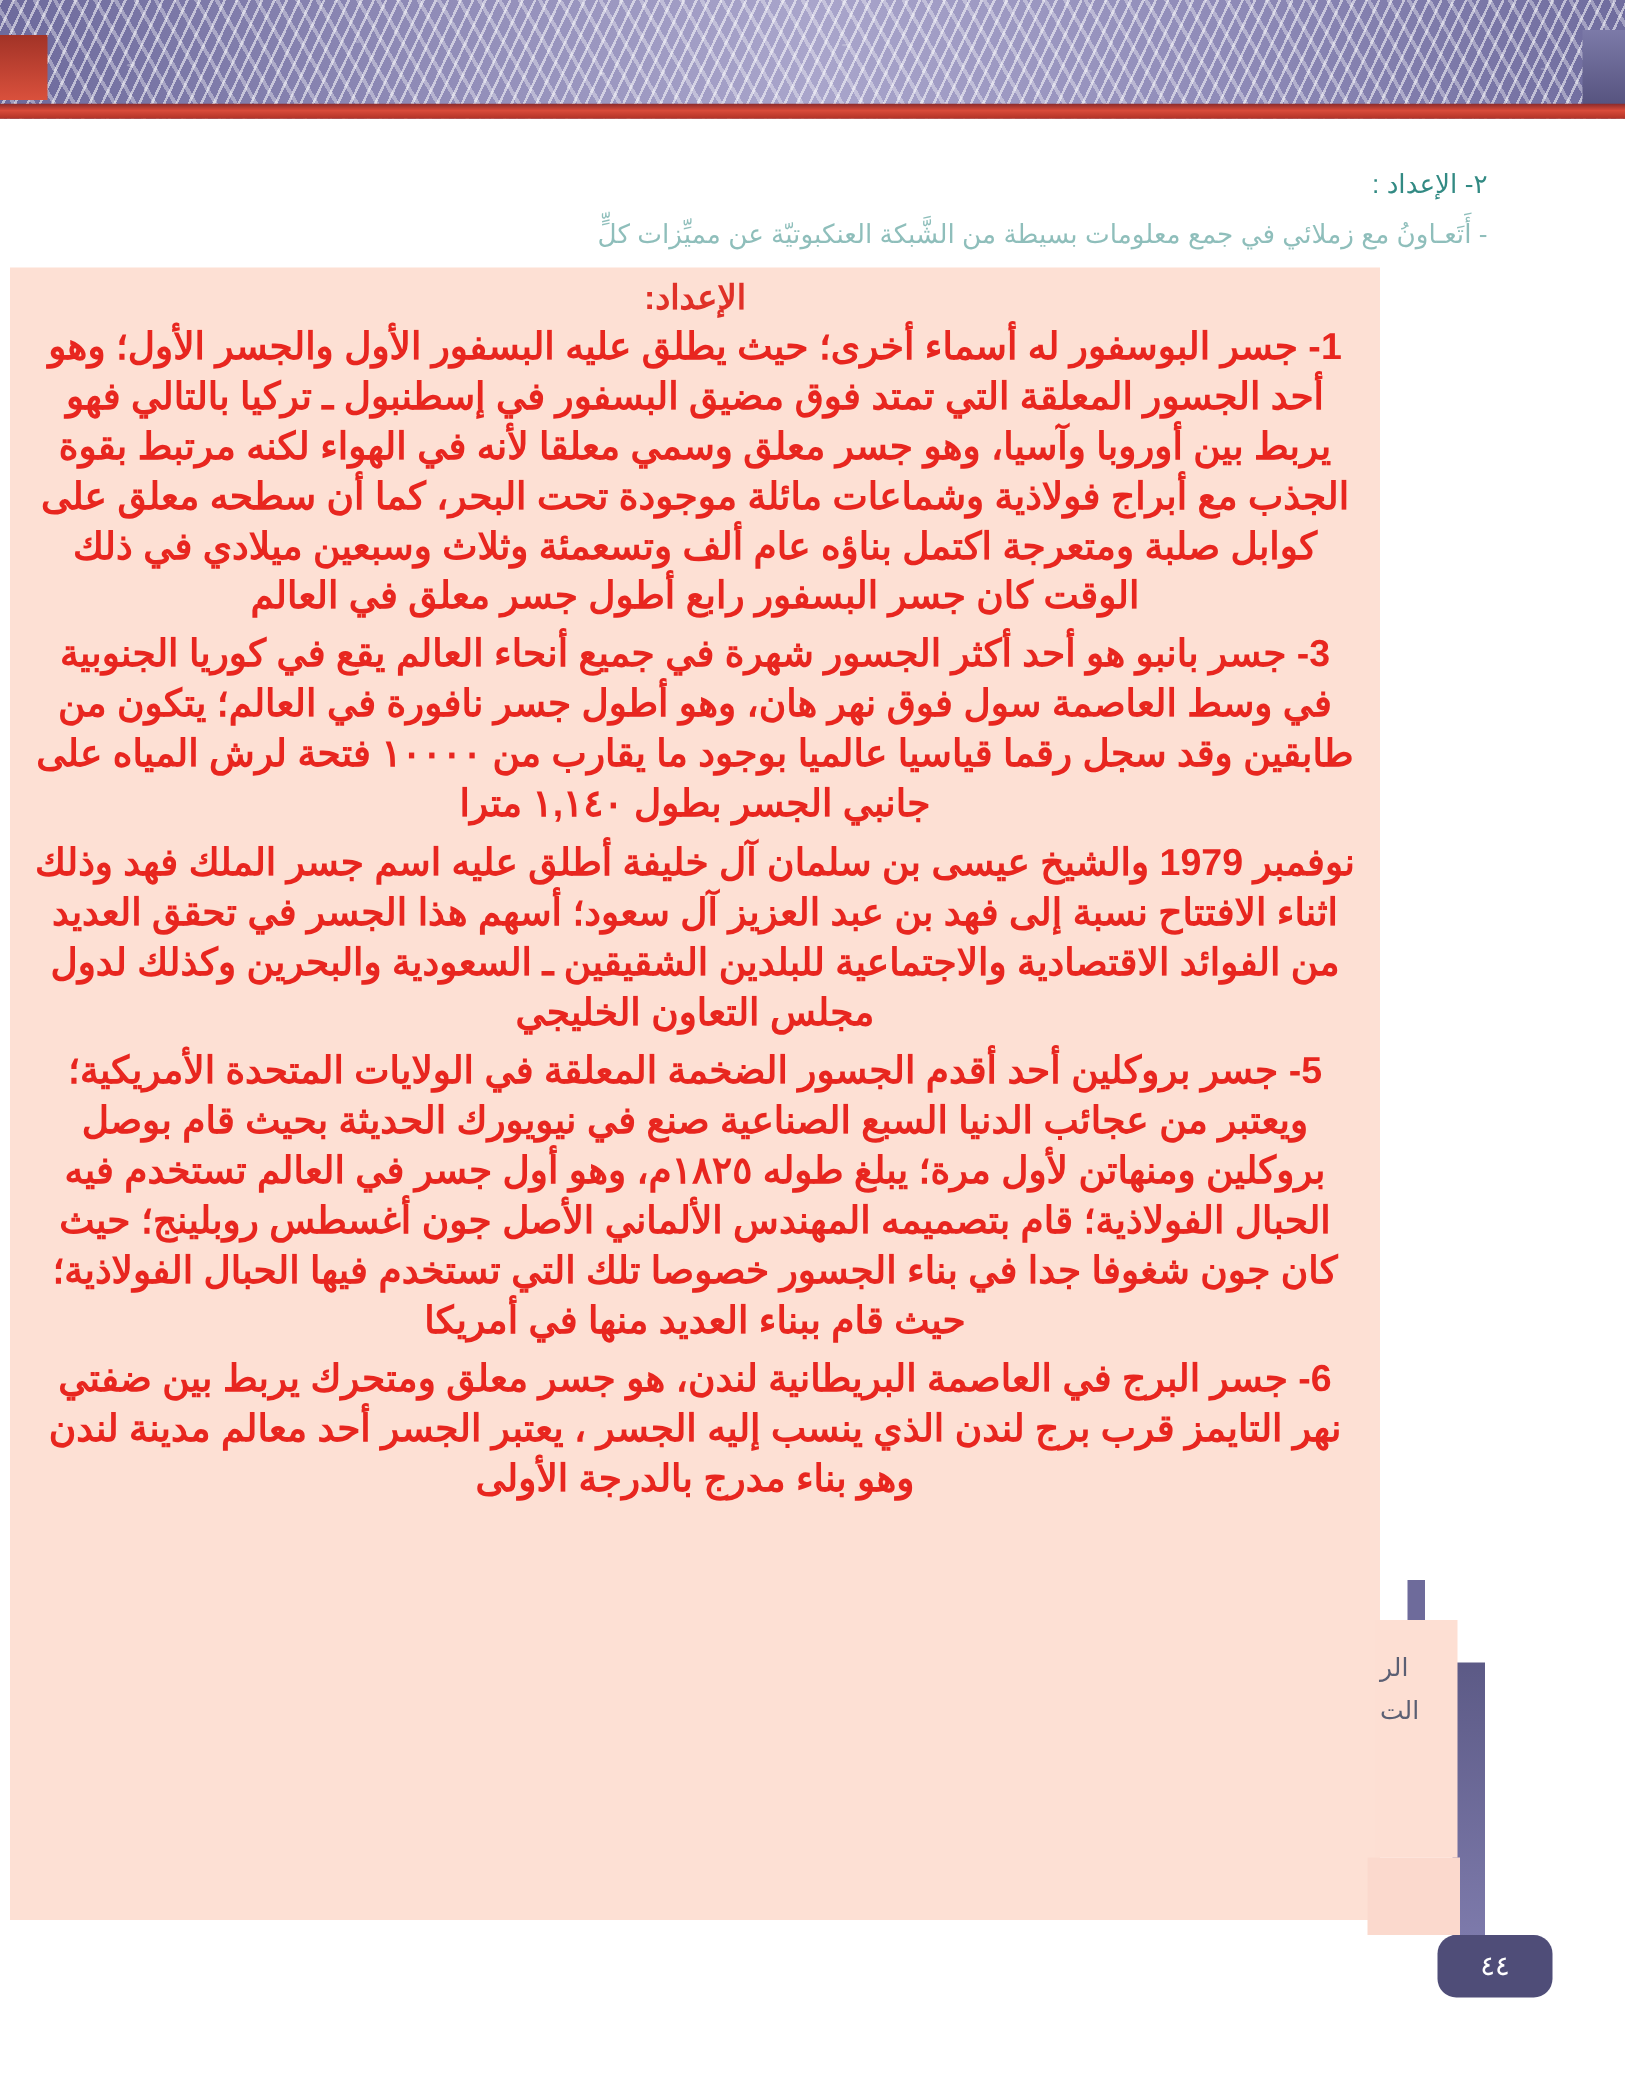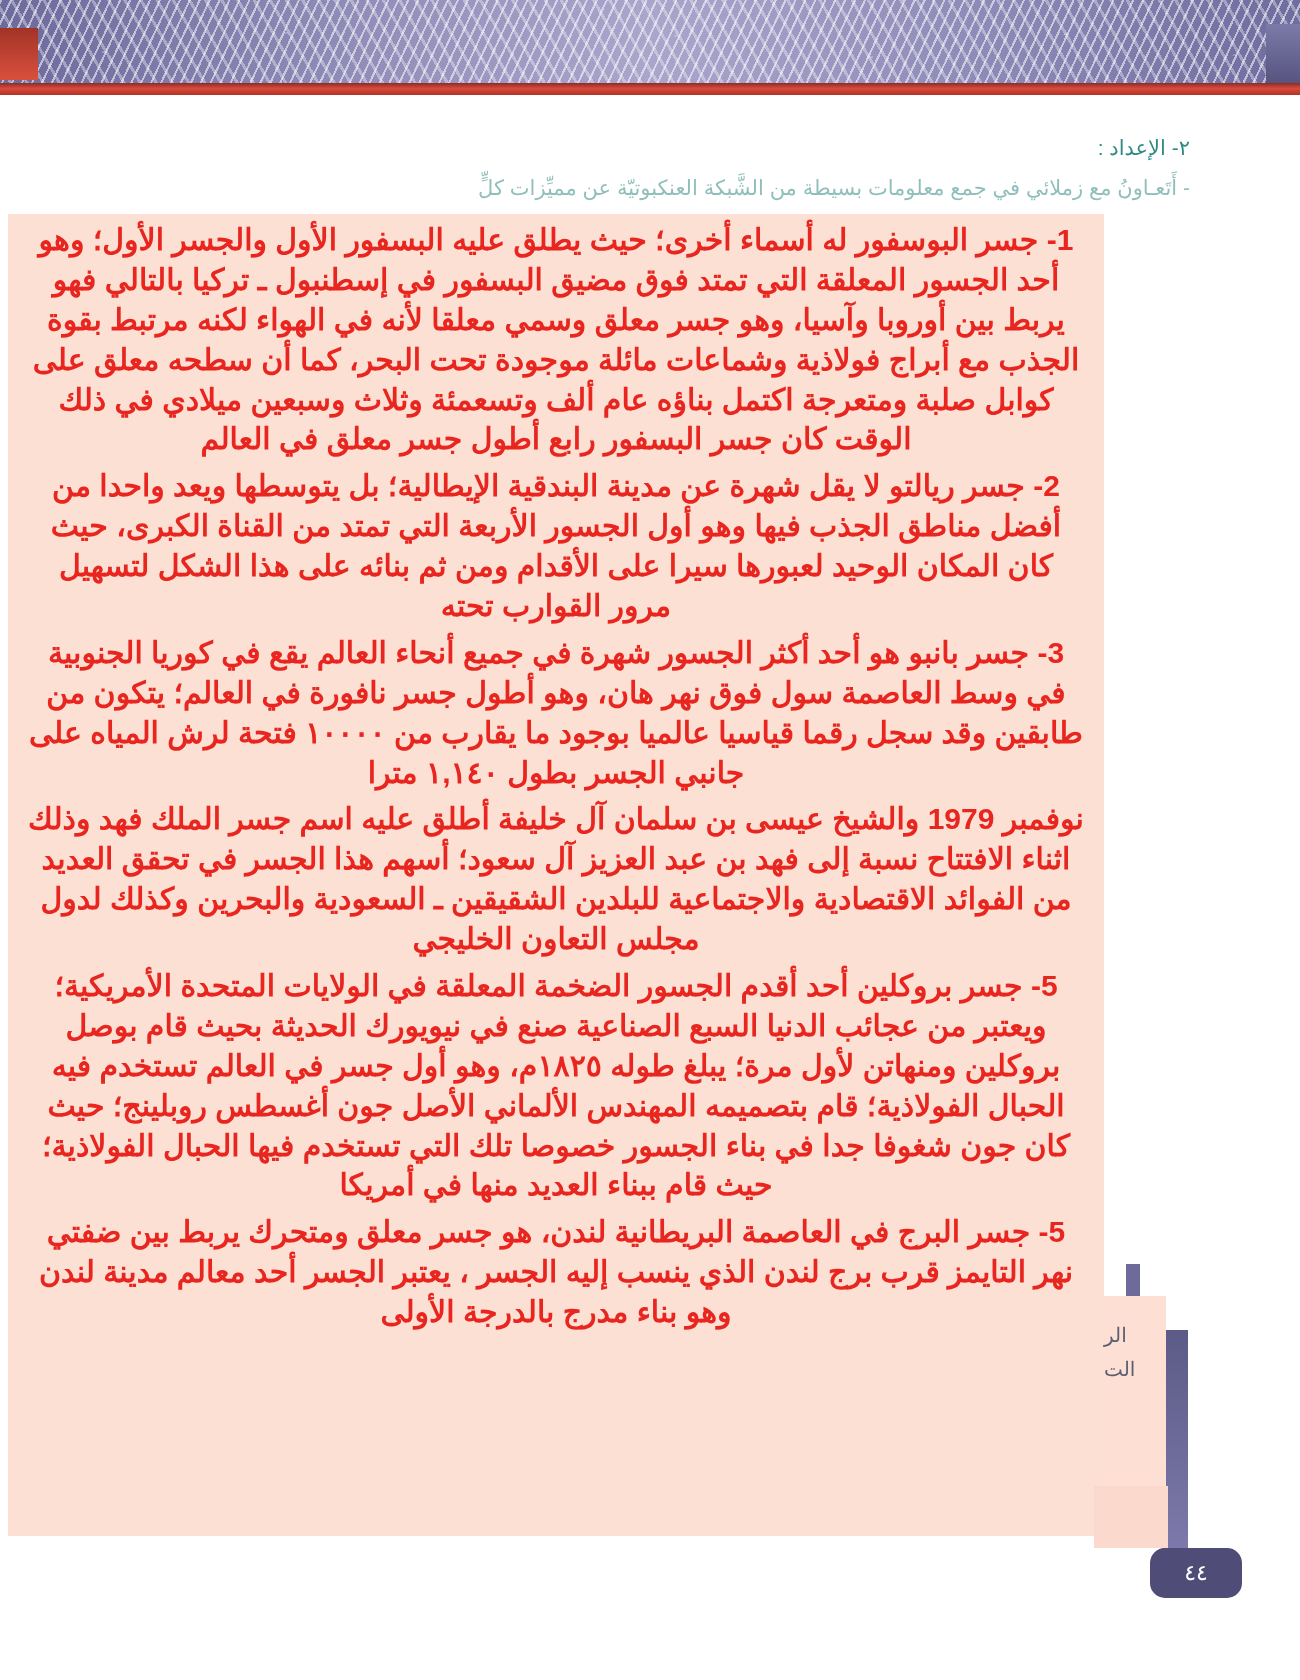--- a/index.html
+++ b/index.html
@@ -219,27 +219,27 @@
 </div>
 
 <div class="watermark">
   <div class="wm-leaf"></div>
   <div class="wm-ar">مراجع</div>
   <div class="wm-sub">الكويتية</div>
   <div class="wm-en">s c h o o l a . c o m</div>
 </div>
 
 <div class="answer-overlay">
+  <div class="answer-title">الإعداد:</div>
 
   <p class="answer-item">1- جسر البوسفور له أسماء أخرى؛ حيث يطلق عليه البسفور الأول والجسر الأول؛ وهو أحد الجسور المعلقة التي تمتد فوق مضيق البسفور في إسطنبول ـ تركيا بالتالي فهو يربط بين أوروبا وآسيا، وهو جسر معلق وسمي معلقا لأنه في الهواء لكنه مرتبط بقوة الجذب مع أبراج فولاذية وشماعات مائلة موجودة تحت البحر، كما أن سطحه معلق على كوابل صلبة ومتعرجة اكتمل بناؤه عام ألف وتسعمئة وثلاث وسبعين ميلادي في ذلك الوقت كان جسر البسفور رابع أطول جسر معلق في العالم</p>
-  <p class="answer-item">2- جسر ريالتو لا يقل شهرة عن مدينة البندقية الإيطالية؛ بل يتوسطها ويعد واحدا من أفضل مناطق الجذب فيها وهو أول الجسور الأربعة التي تمتد من القناة الكبرى، حيث كان المكان الوحيد لعبورها سيرا على الأقدام ومن ثم بنائه على هذا الشكل لتسهيل مرور القوارب تحته</p>
   <p class="answer-item">3- جسر بانبو هو أحد أكثر الجسور شهرة في جميع أنحاء العالم يقع في كوريا الجنوبية في وسط العاصمة سول فوق نهر هان، وهو أطول جسر نافورة في العالم؛ يتكون من طابقين وقد سجل رقما قياسيا عالميا بوجود ما يقارب من ١٠٠٠٠ فتحة لرش المياه على جانبي الجسر بطول ١,١٤٠ مترا</p>
   <p class="answer-item">نوفمبر 1979 والشيخ عيسى بن سلمان آل خليفة أطلق عليه اسم جسر الملك فهد وذلك اثناء الافتتاح نسبة إلى فهد بن عبد العزيز آل سعود؛ أسهم هذا الجسر في تحقق العديد من الفوائد الاقتصادية والاجتماعية للبلدين الشقيقين ـ السعودية والبحرين وكذلك لدول مجلس التعاون الخليجي</p>
   <p class="answer-item">5- جسر بروكلين أحد أقدم الجسور الضخمة المعلقة في الولايات المتحدة الأمريكية؛ ويعتبر من عجائب الدنيا السبع الصناعية صنع في نيويورك الحديثة بحيث قام بوصل بروكلين ومنهاتن لأول مرة؛ يبلغ طوله ١٨٢٥م، وهو أول جسر في العالم تستخدم فيه الحبال الفولاذية؛ قام بتصميمه المهندس الألماني الأصل جون أغسطس روبلينج؛ حيث كان جون شغوفا جدا في بناء الجسور خصوصا تلك التي تستخدم فيها الحبال الفولاذية؛ حيث قام ببناء العديد منها في أمريكا</p>
-  <p class="answer-item">5- جسر البرج في العاصمة البريطانية لندن، هو جسر معلق ومتحرك يربط بين ضفتي نهر التايمز قرب برج لندن الذي ينسب إليه الجسر ، يعتبر الجسر أحد معالم مدينة لندن وهو بناء مدرج بالدرجة الأولى</p>
+  <p class="answer-item">6- جسر البرج في العاصمة البريطانية لندن، هو جسر معلق ومتحرك يربط بين ضفتي نهر التايمز قرب برج لندن الذي ينسب إليه الجسر ، يعتبر الجسر أحد معالم مدينة لندن وهو بناء مدرج بالدرجة الأولى</p>
 </div>
 
 <div class="left-strip"></div>
 <div class="spine-lower"></div>
 <div class="peach-tab-a"></div>
 <div class="peach-tab-b"></div>
 <div class="side-faint">
   <div>الر</div>
   <div>الت</div>
 </div>

